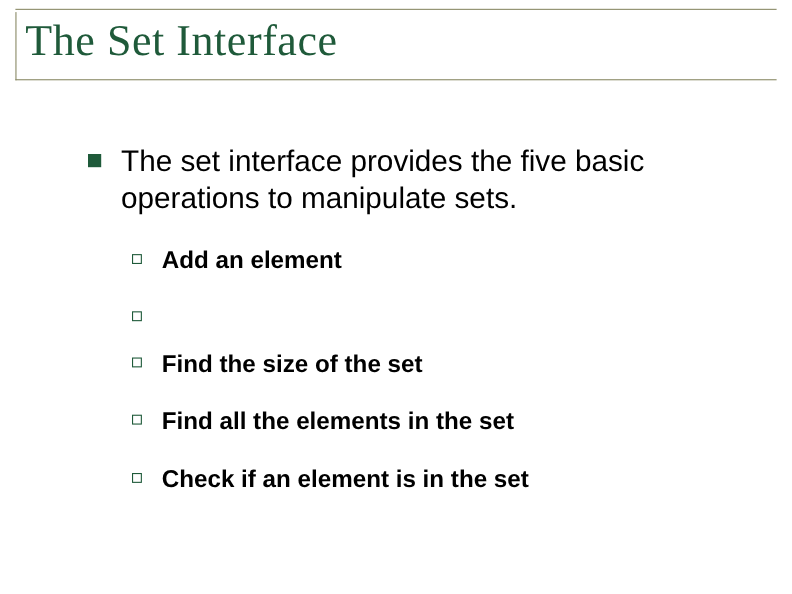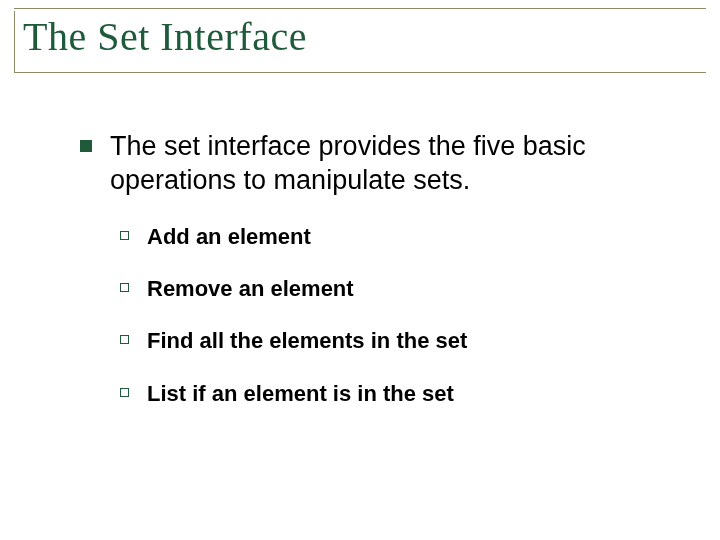--- a/index.html
+++ b/index.html
@@ -110,27 +110,30 @@
       <div class="l1-text">The set interface provides the five basic operations to manipulate sets.</div>
     </div>
 
     <div class="sublist">
       <div class="bullet-l2">
         <div class="sq-hollow"></div>
         <div class="l2-text">Add an element</div>
       </div>
       <div class="bullet-l2">
         <div class="sq-hollow"></div>
-        <div class="l2-text">Remove an element</div>
+      </div>
+      <div class="bullet-l2">
+        <div class="sq-hollow"></div>
+        <div class="l2-text">Find the size of the set</div>
       </div>
       <div class="bullet-l2">
         <div class="sq-hollow"></div>
         <div class="l2-text">Find all the elements in the set</div>
       </div>
       <div class="bullet-l2">
         <div class="sq-hollow"></div>
-        <div class="l2-text">List if an element is in the set</div>
+        <div class="l2-text">Check if an element is in the set</div>
       </div>
     </div>
 
   </div>
 
 </div>
 
 </body></html>

